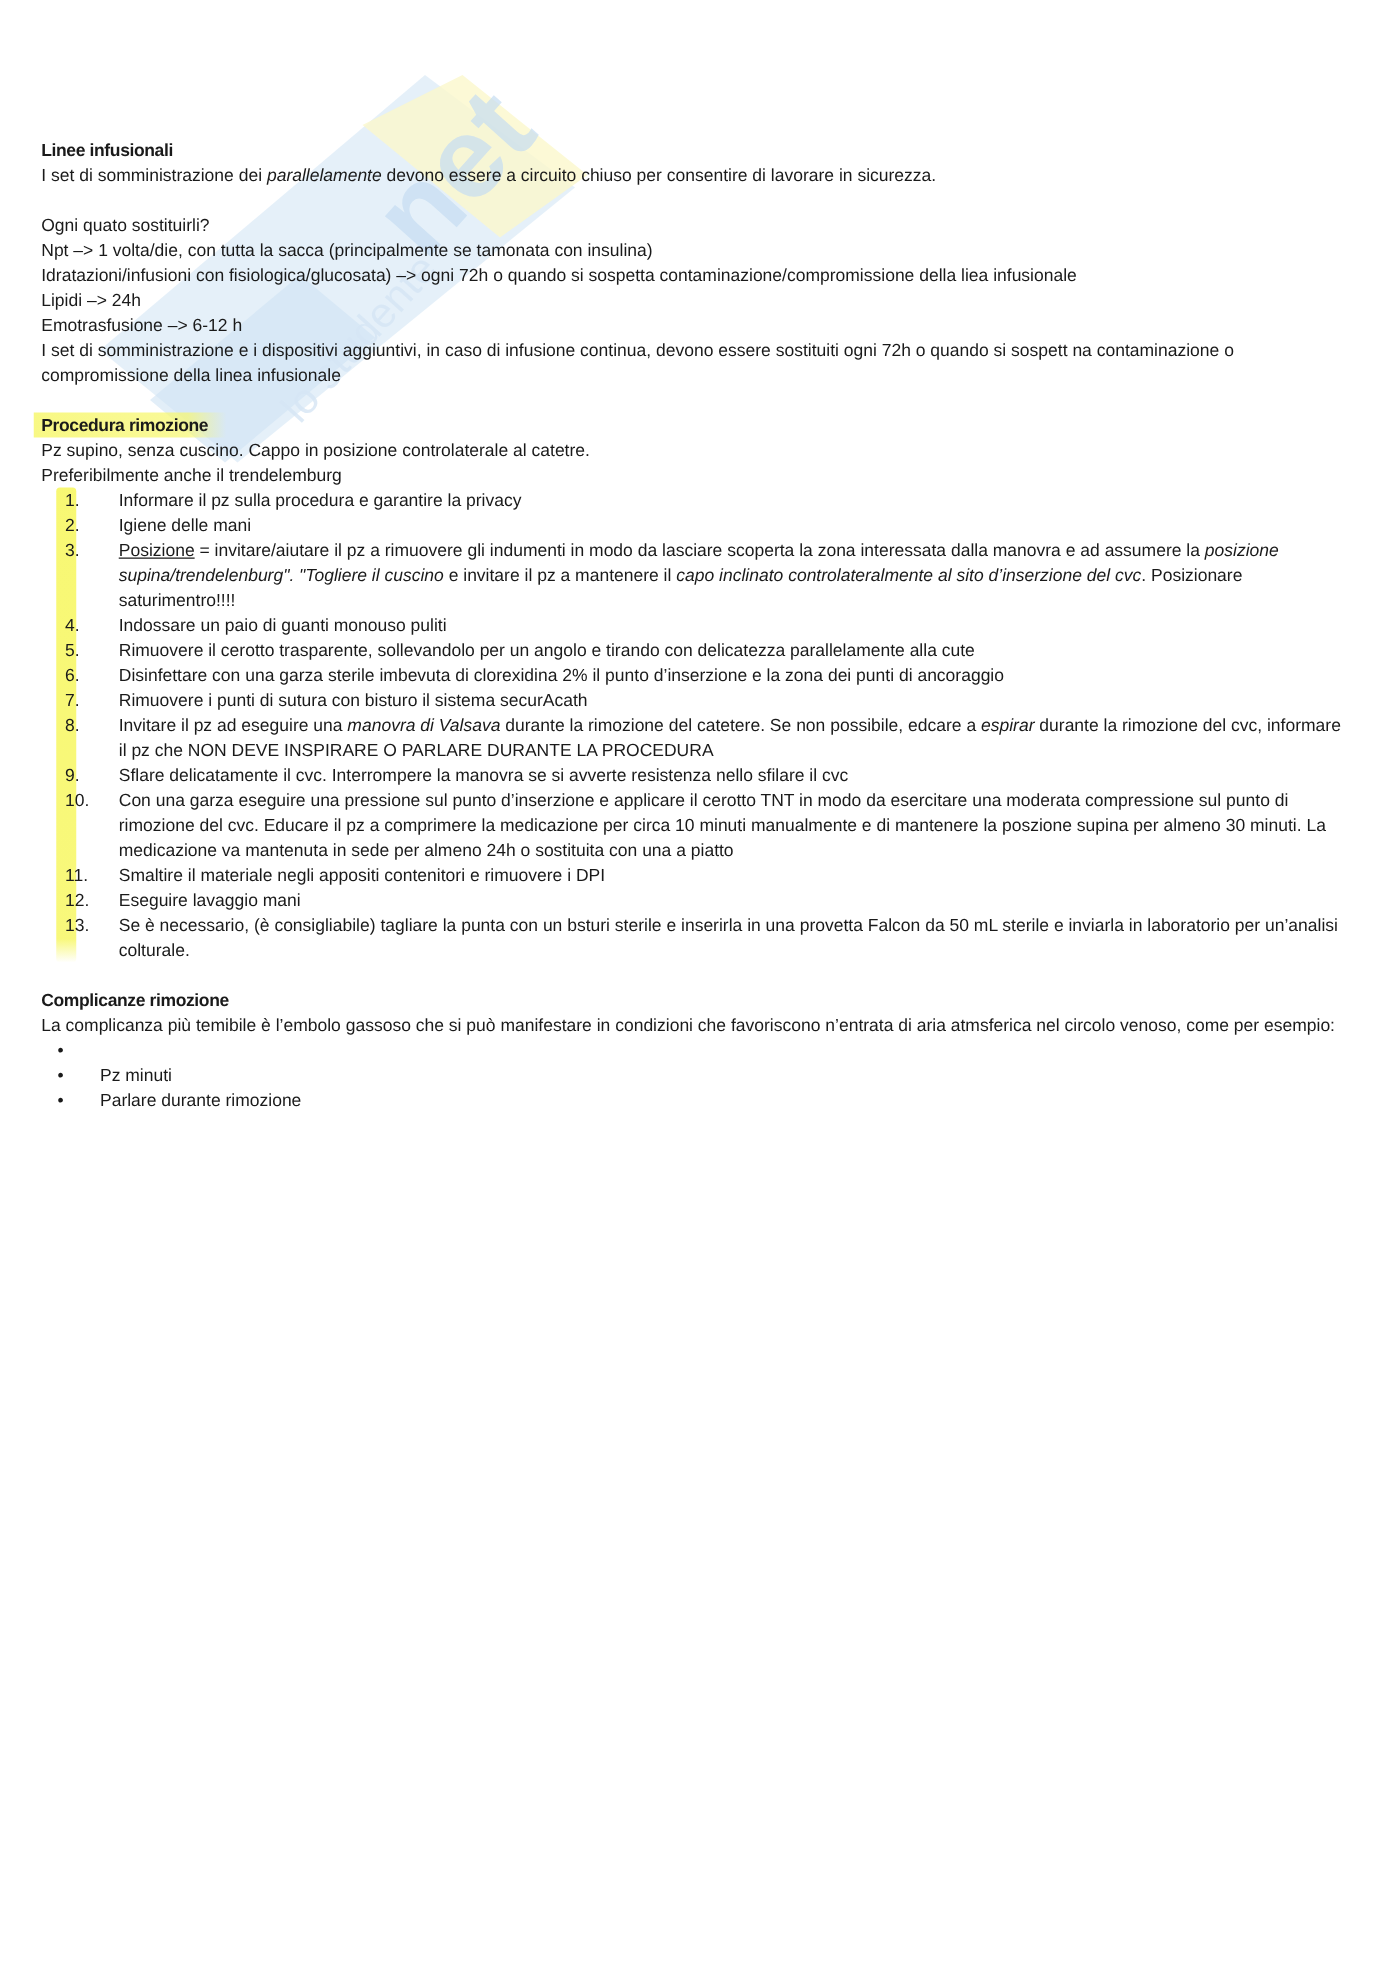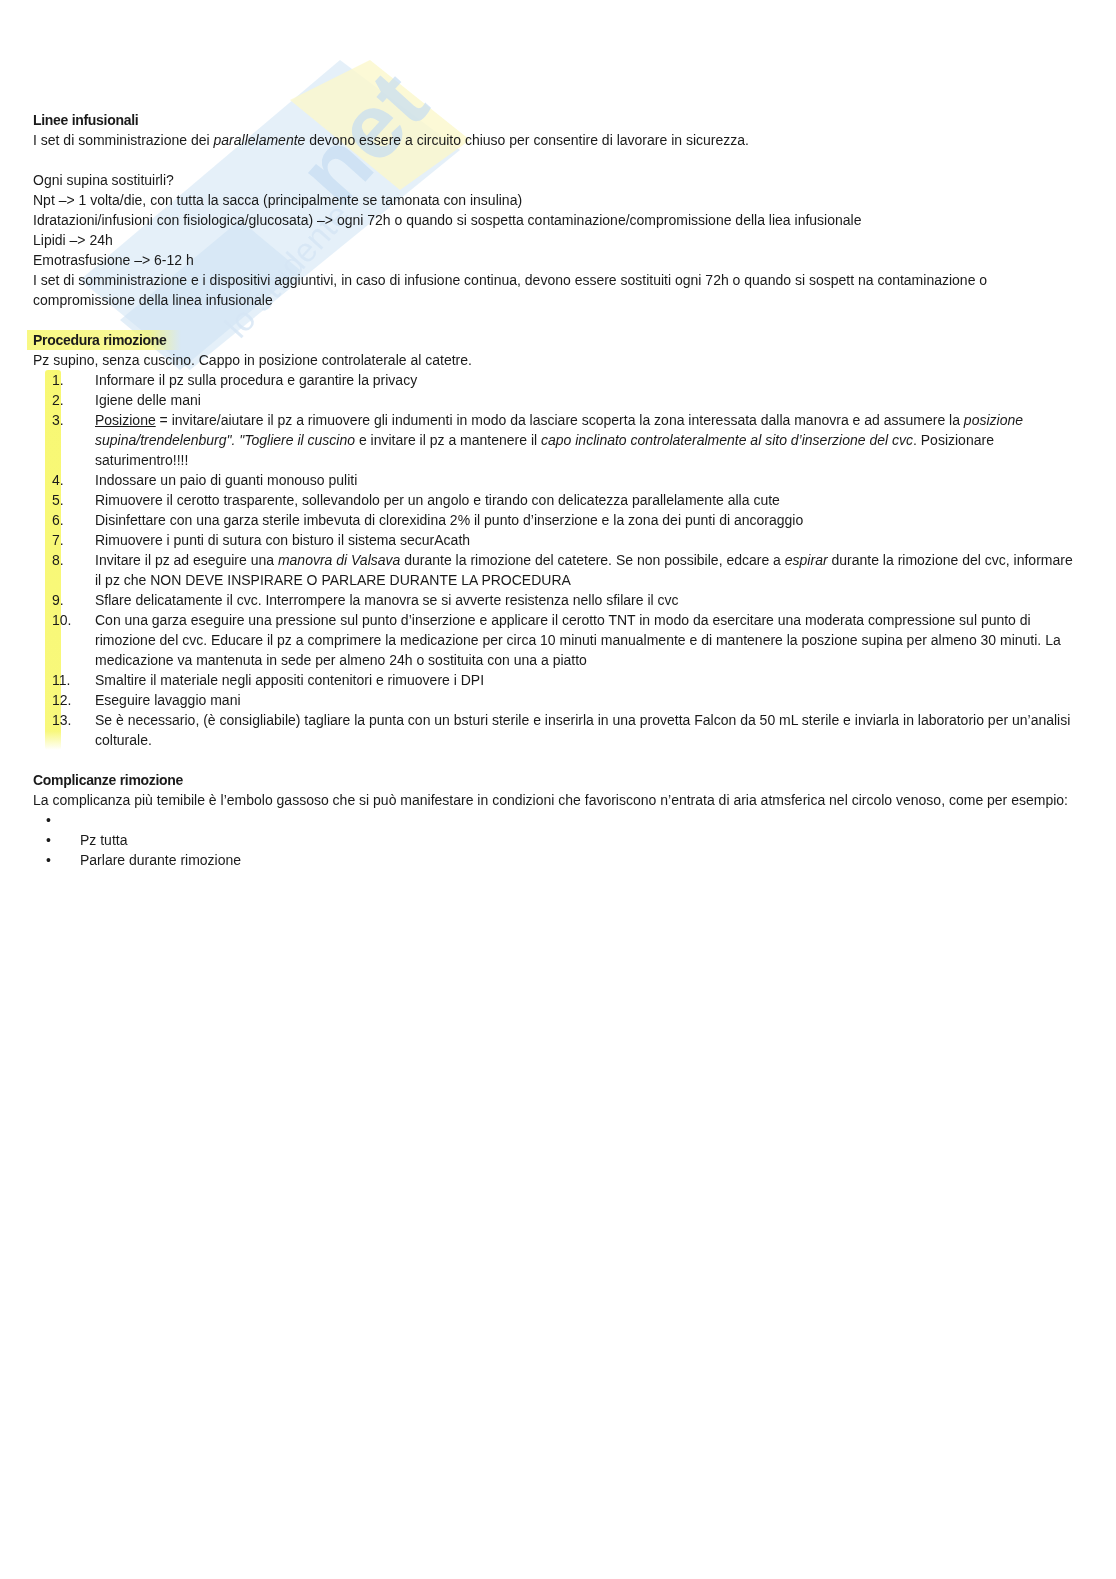--- a/index.html
+++ b/index.html
@@ -40,33 +40,34 @@
   <text x="300" y="170" transform="rotate(-48 300 170)" font-size="92" font-weight="bold" font-family="Liberation Sans, sans-serif" fill="#c6ddf2" opacity="0.7">net</text>
   <text x="200" y="300" transform="rotate(-48 200 300)" font-size="34" font-family="Liberation Sans, sans-serif" fill="#d6e6f5" opacity="0.8">lo studente</text>
 </svg>
 
 <div class="page">
 
   <div>
     <div class="h">Linee infusionali</div>
     <div class="p"><span>I set di somministrazione dei </span><em>parallelamente</em><span> devono essere a circuito chiuso per consentire di lavorare in sicurezza.</span></div>
     <div class="gap"></div>
-    <div class="p">Ogni supina sostituirli?</div>
+    <div class="p">Ogni quato sostituirli?</div>
     <div class="p">Npt –&gt; 1 volta/die, con tutta la sacca (principalmente se tamonata con insulina)</div>
     <div class="p">Idratazioni/infusioni con fisiologica/glucosata) –&gt; ogni 72h o quando si sospetta contaminazione/compromissione della liea infusionale</div>
     <div class="p">Lipidi –&gt; 24h</div>
     <div class="p">Emotrasfusione –&gt; 6-12 h</div>
     <div class="p">I set di somministrazione e i dispositivi aggiuntivi, in caso di infusione continua, devono essere sostituiti ogni 72h o quando si sospett na contaminazione o compromissione della linea infusionale</div>
   </div>
 
   <div class="gap"></div>
 
   <div>
     <div><span class="h hl">Procedura rimozione</span></div>
     <div class="p">Pz supino, senza cuscino. Cappo in posizione controlaterale al catetre.</div>
+    <div class="p">Preferibilmente anche il trendelemburg</div>
 
     <ol class="steps">
       <div class="hlbar"></div>
       <li>
           <span class="num"><span class="numwrap"><span class="n">1.</span></span></span>
           <span class="txt">Informare il pz sulla procedura e garantire la privacy</span>
         </li>
       <li>
           <span class="num"><span class="numwrap"><span class="n">2.</span></span></span>
           <span class="txt">Igiene delle mani</span>
@@ -122,21 +123,21 @@
 
   <div>
     <div class="h">Complicanze rimozione</div>
     <div class="p">La complicanza più temibile è l’embolo gassoso che si può manifestare in condizioni che favoriscono n’entrata di aria atmsferica nel circolo venoso, come per esempio:</div>
     <ul class="bul">
       <li>
           <span class="dot">•</span>
         </li>
       <li>
           <span class="dot">•</span>
-          <span>Pz tutta</span>
+          <span>Pz minuti</span>
         </li>
       <li>
           <span class="dot">•</span>
           <span>Parlare durante rimozione</span>
         </li>
     </ul>
   </div>
 
 </div>
 

